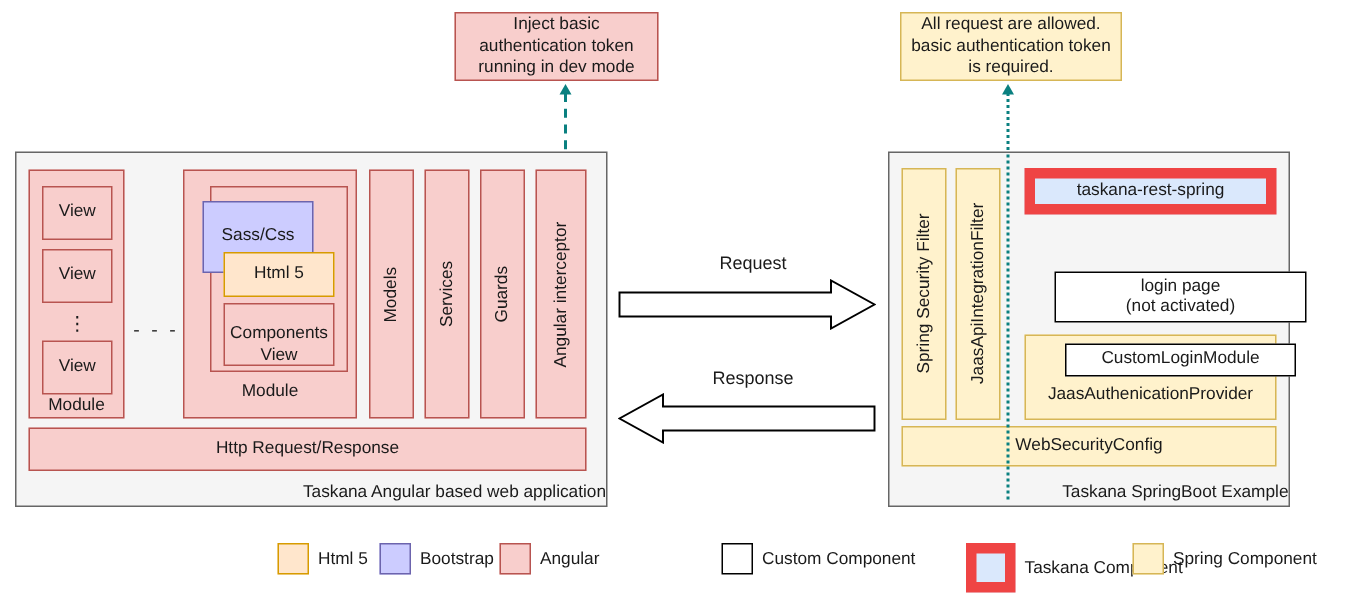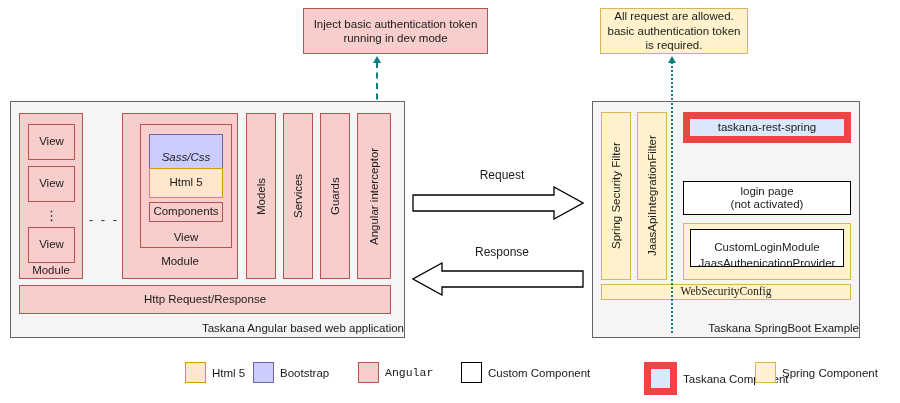--- a/index.html
+++ b/index.html
@@ -31,21 +31,21 @@
     text-align: center;
     line-height: 1.15;
   }
 
   
   .angular   { background: #f8cecc; border: 1px solid #b85450; }
   .html5     { background: #ffe6cc; border: 1px solid #d79b00; }
   .bootstrap { background: #ccccff; border: 1px solid #6c64ad; }
   .spring    { background: #fff2cc; border: 1px solid #d6b656; }
   .taskana   { background: #dae8fc; border: 7px solid #ef4444; }
-  .custom    { background: #ffffff; border: 1px solid #000000; }
+  .custom    { background: #ffffff; border: 1px solid #000000; margin-left: 20px; }
 
   
   .panel {
     background: #f5f5f5;
     border: 1px solid #666666;
   }
   .panel-caption {
     position: absolute;
     left: 0;
     right: 0;
@@ -103,21 +103,21 @@
   }
 
   .ell-v { font-size: 13px; letter-spacing: 0; line-height: 1; }
   .ell-h { font-size: 13px; letter-spacing: 2px; color: #333; }
 </style>
 </head>
 <body>
 
 <div class="stage">
 
-  <div class="abs box callout angular" style="left:303px; top:8px; width:185px; height:46px;justify-content:center;">
+  <div class="abs box callout angular" style="left:303px; top:8px; width:136px; height:46px;justify-content:center;">
     <span>Inject basic authentication token running in dev mode</span>
   </div>
   <div class="abs arrow-up" style="left:373px; top:56px;"></div>
   <div class="abs dline dashed-line" style="left:376px; top:62px; height:48px; width:0;"></div>
 
   <div class="abs box callout spring" style="left:600px; top:8px; width:148px; height:46px;">
     <span>All request are allowed. basic authentication token is required.</span>
   </div>
   <div class="abs arrow-up" style="left:668px; top:56px;"></div>
   <div class="abs dline dotted-line" style="left:671px; top:62px; height:50px; width:0;"></div>
@@ -142,27 +142,27 @@
   <div class="abs box" style="left:19px; top:263px; width:64px; height:16px; font-size:11.5px;">
     <span>Module</span>
   </div>
 
   <div class="abs box ell-h" style="left:88px; top:213px; width:32px; height:14px;">
     <span>- - -</span>
   </div>
 
   <div class="abs angular" style="left:122px; top:113px; width:116px; height:166px;"></div>
   <div class="abs angular" style="left:140px; top:124px; width:92px; height:124px;"></div>
-  <div class="abs box bootstrap" style="left:149px; top:134px; width:74px; height:48px; font-size:11.5px;font-style:italic;">
+  <div class="abs box bootstrap" style="left:135px; top:134px; width:74px; height:48px; font-size:11.5px;">
     <span>Sass/Css</span>
   </div>
   <div class="abs box html5" style="left:149px; top:168px; width:74px; height:30px; font-size:11.5px;">
     <span>Html 5</span>
   </div>
-  <div class="abs box angular" style="left:149px; top:202px; width:74px; height:20px; font-size:11.5px;">
+  <div class="abs box angular" style="left:149px; top:202px; width:74px; height:42px; font-size:11.5px;">
     <span>Components</span>
   </div>
   <div class="abs box" style="left:140px; top:230px; width:92px; height:16px; font-size:11.5px;">
     <span>View</span>
   </div>
   <div class="abs box" style="left:122px; top:254px; width:116px; height:16px; font-size:11.5px;">
     <span>Module</span>
   </div>
 
   <div class="abs angular vert" style="left:246px; top:113px; width:30px; height:166px; font-size:11.5px;">
@@ -210,42 +210,42 @@
   <div class="abs box taskana" style="left:683px; top:112px; width:168px; height:31px; font-size:11.5px;">
     <span>taskana-rest-spring</span>
   </div>
 
   <div class="abs box custom" style="left:683px; top:181px; width:168px; height:34px; font-size:11.5px; flex-direction:column;">
     <span>login page</span>
     <span>(not activated)</span>
   </div>
 
   <div class="abs spring" style="left:683px; top:223px; width:168px; height:57px;"></div>
-  <div class="abs box custom" style="left:690px; top:229px; width:154px; height:38px; font-size:11.5px;">
+  <div class="abs box custom" style="left:690px; top:229px; width:154px; height:22px; font-size:11.5px;">
     <span>CustomLoginModule</span>
   </div>
   <div class="abs box" style="left:683px; top:254px; width:168px; height:20px; font-size:11.5px;">
     <span>JaasAuthenicationProvider</span>
   </div>
 
-  <div class="abs box spring" style="left:601px; top:284px; width:250px; height:16px; font-size:11.5px;font-family:Liberation Serif, serif;">
+  <div class="abs box spring" style="left:601px; top:284px; width:250px; height:27px; font-size:11.5px;">
     <span>WebSecurityConfig</span>
   </div>
 
   <div class="abs dline dotted-line" style="left:671px; top:103px; height:230px; width:0;"></div>
 
   <div class="legend-item" style="left:185px; top:362px;">
     <span class="swatch html5"></span>
     <span>Html 5</span>
   </div>
   <div class="legend-item" style="left:253px; top:362px;">
     <span class="swatch bootstrap"></span>
     <span>Bootstrap</span>
   </div>
-  <div class="legend-item" style="left:358px; top:362px;font-family:Liberation Mono, monospace;">
+  <div class="legend-item" style="left:333px; top:362px;">
     <span class="swatch angular"></span>
     <span>Angular</span>
   </div>
   <div class="legend-item" style="left:461px; top:362px;text-align:right;">
     <span class="swatch custom"></span>
     <span>Custom Component</span>
   </div>
   <div class="legend-item" style="left:644px; top:362px;">
     <span class="swatch taskana"></span>
     <span>Taskana Component</span>

